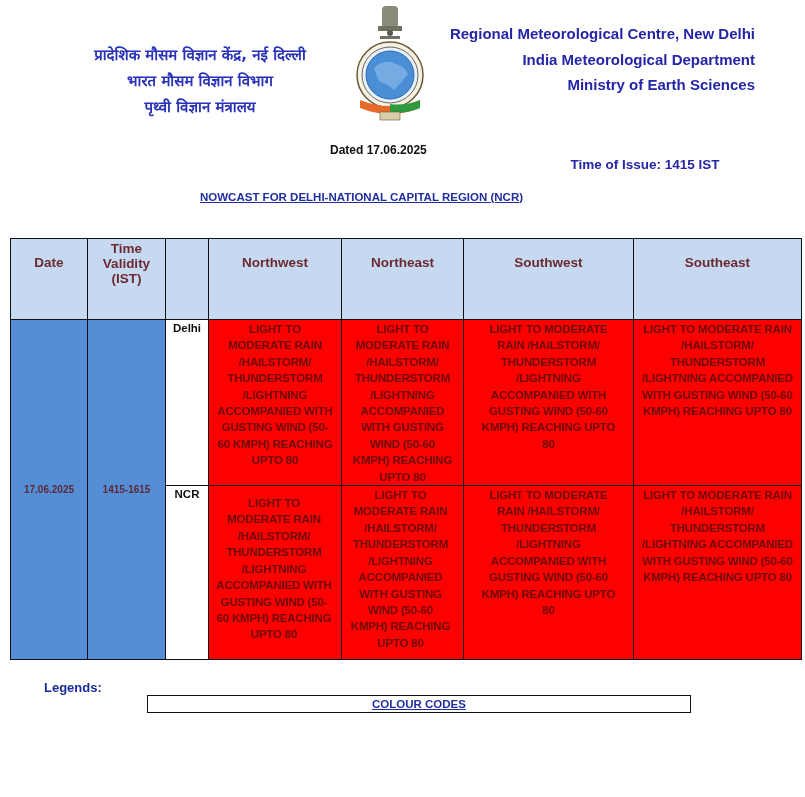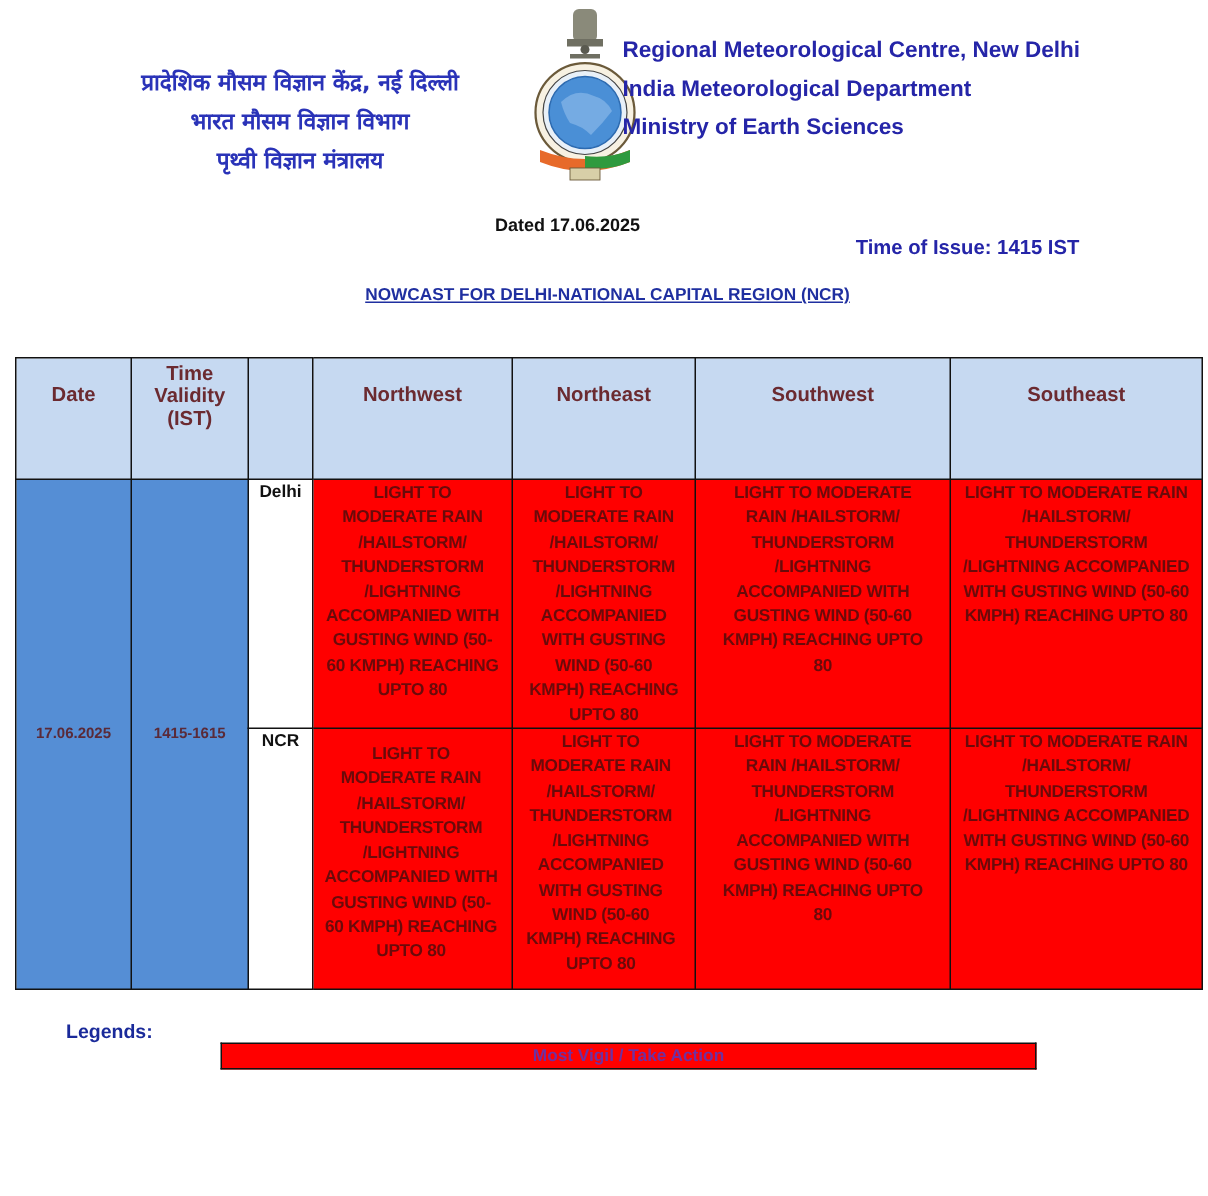--- a/index.html
+++ b/index.html
@@ -3,30 +3,30 @@
 <meta charset="utf-8">
 <style>
   html, body { margin: 0; padding: 0; background: #ffffff; }
   body { width: 805px; height: 797px; position: relative; overflow: hidden;
          font-family: "Liberation Sans", sans-serif; }
   .abs { position: absolute; }
 
   
   .hindi { color: #2a33b8; font-family: "DejaVu Sans", sans-serif; font-weight: bold;
            font-size: 15px; text-align: center; width: 300px; left: 50px; margin-top: 23px; }
-  .eng { color: #2525a8; font-weight: bold; font-size: 15px; text-align: left;
+  .eng { color: #2525a8; font-weight: bold; font-size: 15px; text-align: right;
          width: 340px; left: 415px; }
 
   .logo { left: 350px; top: 0px; width: 80px; height: 128px; }
 
   .dated { left: 330px; top: 143px; width: 150px; 
            font-family: "Liberation Sans", sans-serif; font-weight: bold; font-size: 12px; color: #111; }
   .issue { left: 560px; top: 157px; width: 170px; text-align: center; font-weight: bold;
            font-size: 13.5px; color: #2525a8; }
-  .nowcast { left: 200px; top: 191px; width: 410px; text-align: center; font-weight: bold;
+  .nowcast { left: 200px; top: 191px; width: 410px; text-align: left; font-weight: bold;
              font-size: 11.5px; color: #1f2fa0; text-decoration: underline; }
 
   
   table.fc { position: absolute; left: 10px; top: 238px; border-collapse: collapse;
              table-layout: fixed; width: 791px; }
   table.fc td, table.fc th { border: 1.3px solid #111; padding: 0; }
   table.fc th { background: #c6d9f1; color: #6b2a30; font-weight: bold; font-size: 13.5px;
                 vertical-align: top; height: 80px; }
   table.fc th .hcell { padding-top: 16px; line-height: 15px; }
   table.fc th.timeh .hcell { padding-top: 2px; }
@@ -140,17 +140,17 @@
     <td class="red" style="padding-left:8px !important;padding-right:12px !important;">LIGHT TO MODERATE RAIN /HAILSTORM/ THUNDERSTORM /LIGHTNING ACCOMPANIED WITH GUSTING WIND (50-60 KMPH) REACHING UPTO 80</td>
     <td class="red" style="padding-left:12px !important;padding-right:12px !important;">LIGHT TO MODERATE RAIN /HAILSTORM/ THUNDERSTORM /LIGHTNING ACCOMPANIED WITH GUSTING WIND (50-60 KMPH) REACHING UPTO 80</td>
     <td class="red" style="padding-left:8px !important;padding-right:8px !important;">LIGHT TO MODERATE RAIN /HAILSTORM/ THUNDERSTORM /LIGHTNING ACCOMPANIED WITH GUSTING WIND (50-60 KMPH) REACHING UPTO 80</td>
   </tr>
 </tbody>
   </table>
 
 <div class="abs legend-label">Legends:</div>
 <table class="legend">
   <tbody>
-  <tr>
-        <td class="lg-item" style="background: rgb(255, 0, 0); color: rgb(112, 48, 160);">Most Vigil / Take Action</td>
+      <tr>
+        <td class="lg-head">COLOUR CODES</td>
       </tr>
 </tbody>
   </table>
 
 </body></html>

